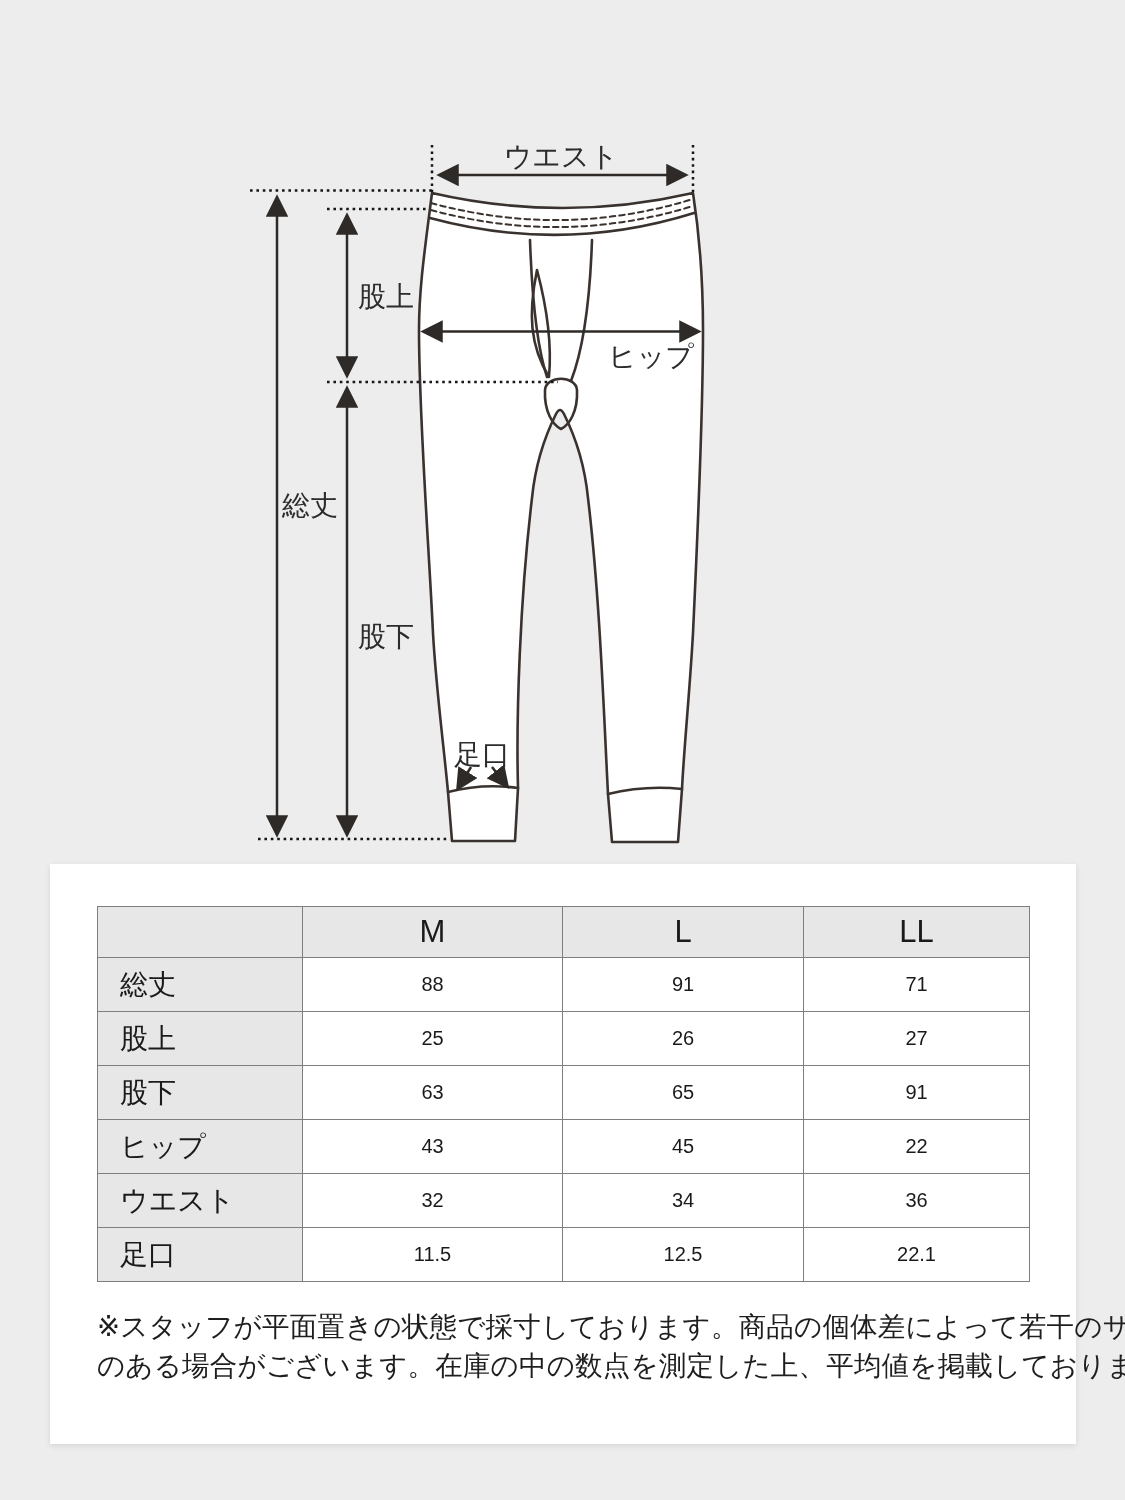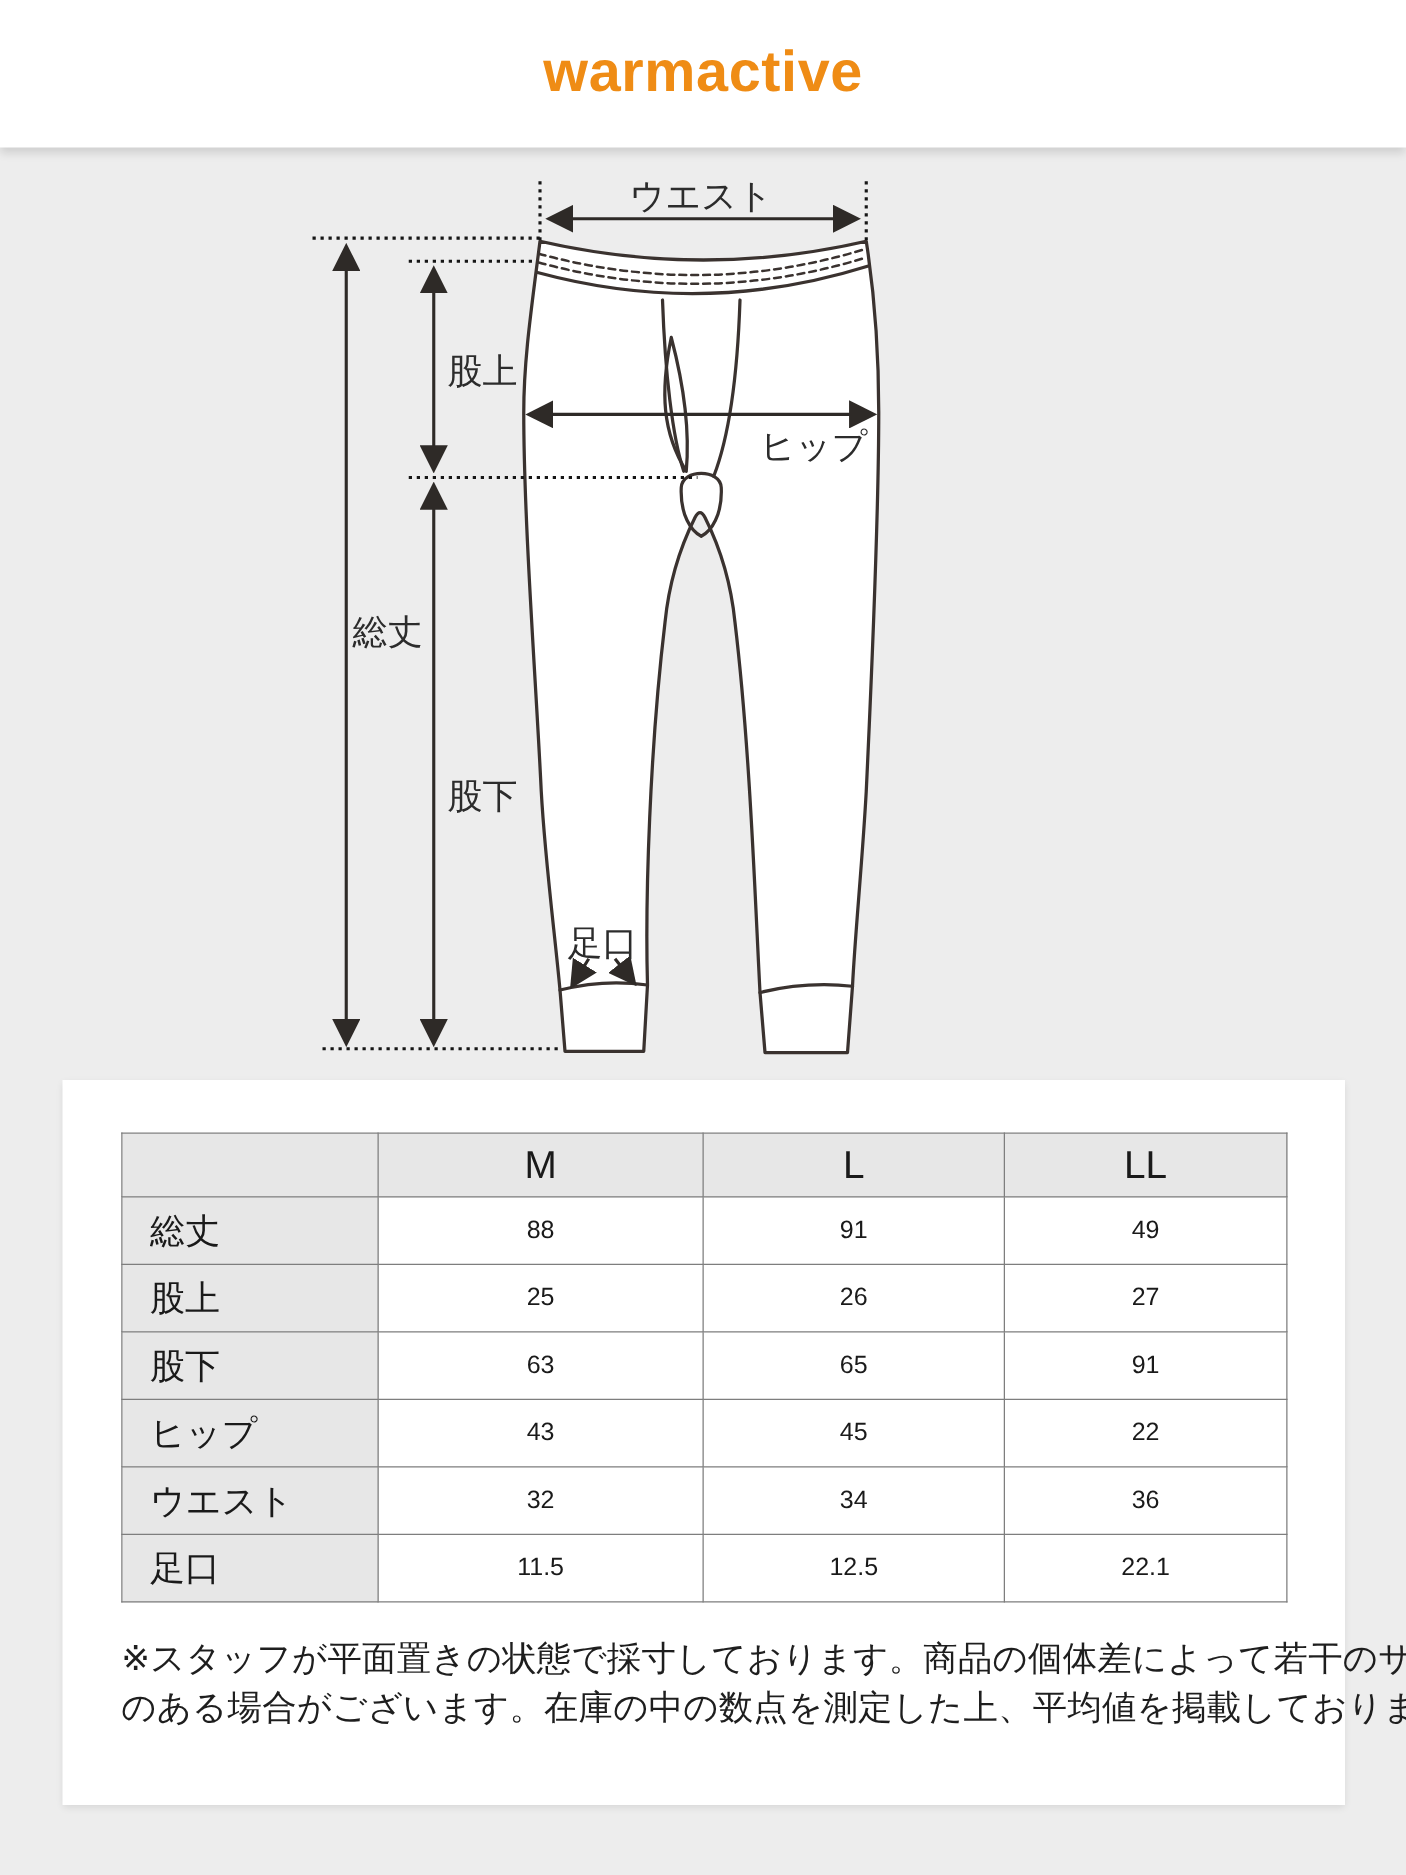--- a/index.html
+++ b/index.html
@@ -73,23 +73,20 @@
   }
 
   
   .dim-label{font-size:28px;fill:#2c2c2c;}
 </style>
 </head>
 <body>
 
 <div class="page">
 
-  <div class="brandbar">
-    <div class="logo" style="color: rgb(239, 140, 21);">warmactive</div>
-  </div>
 
   <div class="stage">
     <svg class="diagram-svg" width="1125" height="746" viewBox="0 0 1125 746">
       <defs>
         <marker id="ah-end" markerWidth="9" markerHeight="9" refX="7.5" refY="4.5" orient="auto" markerUnits="strokeWidth">
           <path d="M0,0 L9,4.5 L0,9 Z" fill="#2e2a27"></path>
         </marker>
         <marker id="ah-start" markerWidth="9" markerHeight="9" refX="7.5" refY="4.5" orient="auto-start-reverse" markerUnits="strokeWidth">
           <path d="M0,0 L9,4.5 L0,9 Z" fill="#2e2a27"></path>
         </marker>
@@ -169,21 +166,21 @@
             <th>M</th>
             <th>L</th>
             <th>LL</th>
           </tr>
         </thead>
         <tbody id="size-rows">
             <tr>
               <td class="rowlabel">総丈</td>
               <td>88</td>
               <td>91</td>
-              <td>49</td>
+              <td>71</td>
             </tr>
             <tr>
               <td class="rowlabel">股上</td>
               <td>25</td>
               <td>26</td>
               <td>27</td>
             </tr>
             <tr>
               <td class="rowlabel">股下</td>
               <td>63</td>

